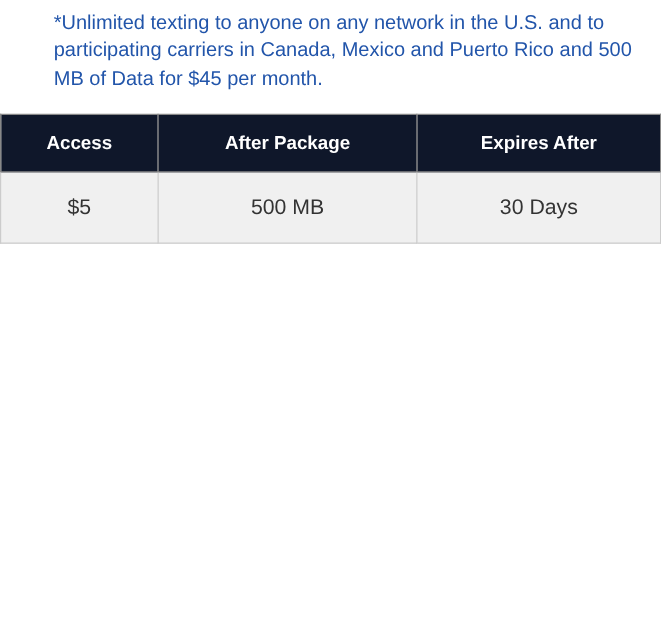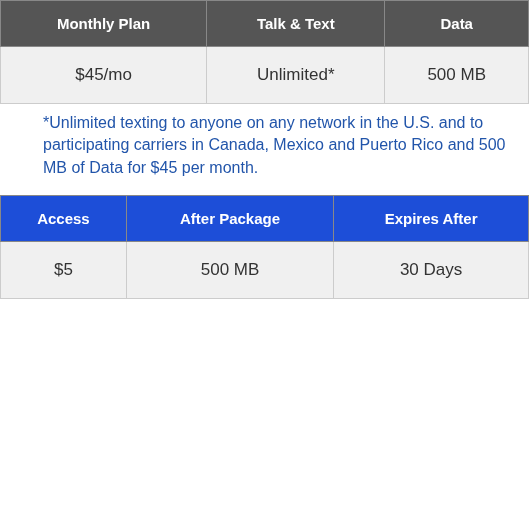--- a/index.html
+++ b/index.html
@@ -57,21 +57,21 @@
     }
 
     
     .table2 {
       width: 100%;
       border-collapse: collapse;
       margin-top: 8px;
     }
 
     .table2 th {
-      background-color: #1d4ed8;
+      background-color: #0f172a;
       color: #ffffff;
       font-weight: bold;
       font-size: 15px;
       padding: 14px 10px;
       text-align: center;
       border: 1px solid #888;
     }
 
     .table2 td {
       background-color: #f0f0f0;
@@ -84,36 +84,20 @@
 
     .table2 tr:nth-child(even) td {
       background-color: #e8e8e8;
     }
   </style>
 </head>
 <body>
 
 <div class="container">
 
-  <table class="table1">
-    <thead>
-      <tr>
-        <th>Monthly Plan</th>
-        <th>Talk &amp; Text</th>
-        <th>Data</th>
-      </tr>
-    </thead>
-    <tbody>
-      <tr>
-        <td>$45/mo</td>
-        <td>Unlimited*</td>
-        <td>500 MB</td>
-      </tr>
-    </tbody>
-  </table>
 
   <div class="footnote">*Unlimited texting to anyone on any network in the U.S. and to participating carriers in Canada, Mexico and Puerto Rico and 500 MB of Data for $45 per month.</div>
 
   <table class="table2">
     <thead>
       <tr>
         <th>Access</th>
         <th>After Package</th>
         <th>Expires After</th>
       </tr>

